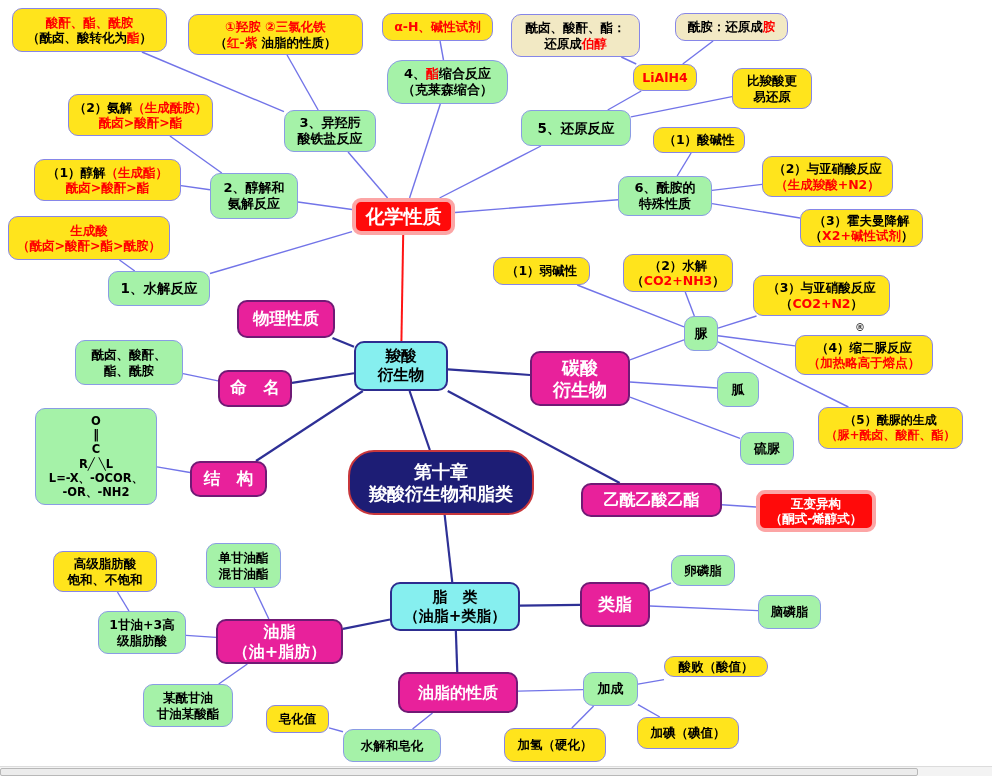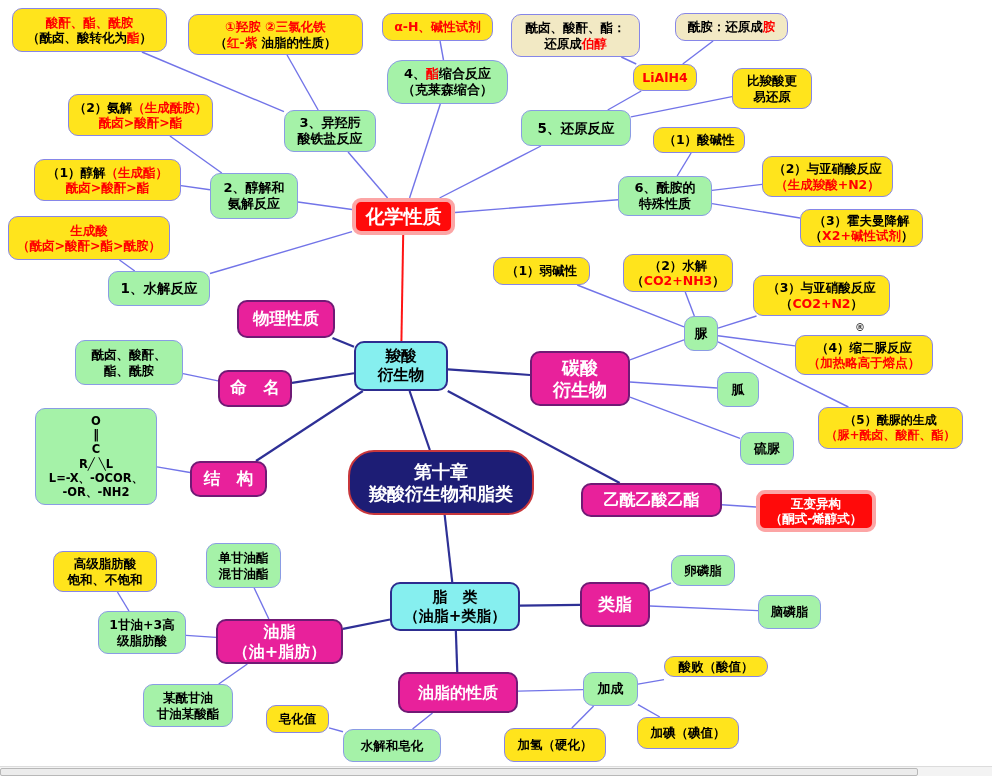--- a/index.html
+++ b/index.html
@@ -269,21 +269,21 @@
     </div>
     <div class="node c-magenta" style="left: 398px; top: 672px; width: 120px; height: 41px; font-size: 16px;">
       <div class="ln"><span class="seg-w">油脂的性质</span></div>
     </div>
     <div class="node c-green" style="left: 583px; top: 672px; width: 55px; height: 34px; font-size: 13px;">
       <div class="ln"><span class="seg-k">加成</span></div>
     </div>
     <div class="node c-yellow" style="left: 664px; top: 656px; width: 104px; height: 21px; font-size: 12.5px;">
       <div class="ln"><span class="seg-k">酸败（酸值）</span></div>
     </div>
-    <div class="node c-yellow" style="left: 266px; top: 705px; width: 63px; height: 28px; font-size: 12.5px;">
+    <div class="node c-yellow" style="left: 266px; top: 705px; width: 63px; height: 28px; font-size: 12.5px; border-radius: 9px;">
       <div class="ln"><span class="seg-k">皂化值</span></div>
     </div>
     <div class="node c-green" style="left: 343px; top: 729px; width: 98px; height: 33px; font-size: 12.5px;">
       <div class="ln"><span class="seg-k">水解和皂化</span></div>
     </div>
     <div class="node c-yellow" style="left: 504px; top: 728px; width: 102px; height: 34px; font-size: 12.5px;">
       <div class="ln"><span class="seg-k">加氢（硬化）</span></div>
     </div>
     <div class="node c-yellow" style="left: 637px; top: 717px; width: 102px; height: 32px; font-size: 12.5px;">
       <div class="ln"><span class="seg-k">加碘（碘值）</span></div>

